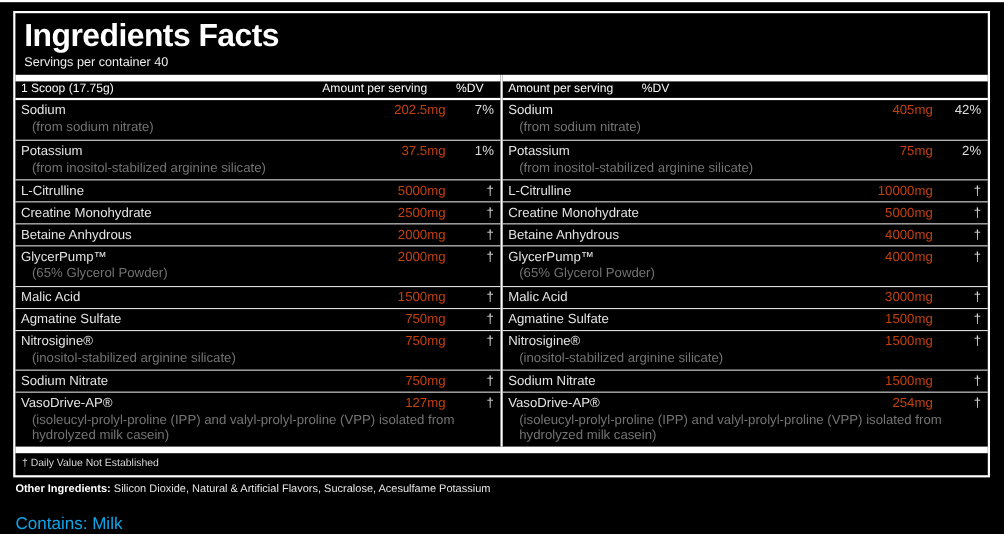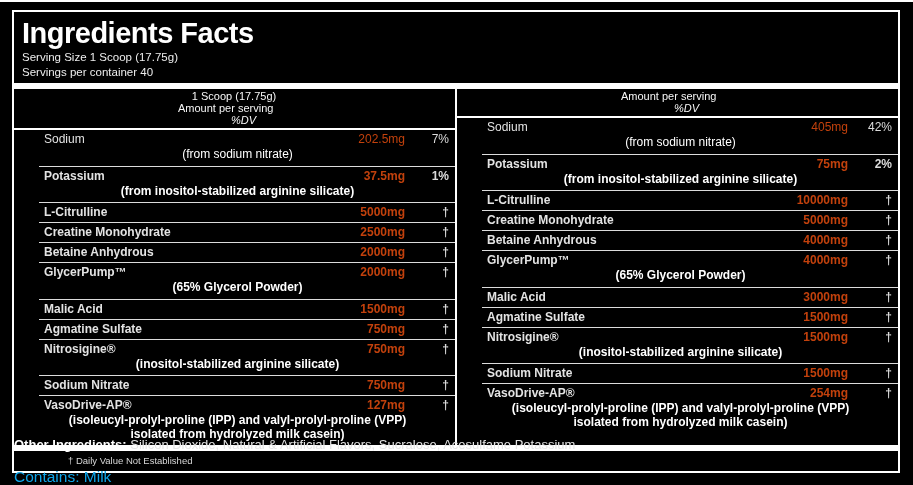--- a/index.html
+++ b/index.html
@@ -26,58 +26,56 @@
   .serving-line{font-size:11.5px;line-height:13px;color:#ededed;margin-top:2px;}
   .tables{display:flex;align-items:stretch;}
   .tcol{flex:1;min-width:0;display:flex;flex-direction:column;}
   .vdivider{width:2px;background:#fff;}
   .bar-thick{height:6px;background:#fff;}
   .thead{
     display:flex;align-items:center;
     padding:1px 6px 2px 5px;
     font-size:11px;line-height:12px;color:#f7f7f7;
     border-bottom:2px solid #fff;
-    flex-direction:column;
   }
   .thead .hname{flex:1;}
   .thead .hamount{width:112px;text-align:left;white-space:nowrap;}
-  .thead .hdv{width:44px;text-align:right;white-space:nowrap;font-style:italic;}
-  .rows{flex:1;margin-left:25px;}
-  .row + .row{border-top:1px solid #dcdcdc;font-weight:bold;}
+  .thead .hdv{width:44px;text-align:center;white-space:nowrap;}
+  .rows{flex:1;}
+  .row + .row{border-top:1px solid #dcdcdc;}
   .rline{display:flex;padding:3px 6px 3px 5px;font-size:12px;line-height:13px;}
   .rname{flex:1;color:#e3e3e3;}
   .ramount{width:112px;text-align:right;color:#c2410c;white-space:nowrap;}
   .rdv{width:44px;text-align:right;color:#dcdcdc;white-space:nowrap;}
   .rsub{
     padding:0 34px 4px 15px;margin-top:-1px;
-    font-size:12px;line-height:13.5px;color:#ffffff;text-align:center;
+    font-size:12px;line-height:13.5px;color:#737373;
   }
   .rsub:empty{display:none;}
   .footnote{
-    padding:4px 6px 5px 6px;font-size:9.5px;line-height:11px;color:#d8d8d8;margin-left:48px;
+    padding:4px 6px 5px 6px;font-size:9.5px;line-height:11px;color:#d8d8d8;
   }
   .other-ingredients{
     position:absolute;left:14px;top:438px;
-    font-size:13px;line-height:14px;color:#e6e6e6;white-space:nowrap;
+    font-size:10px;line-height:14px;color:#e6e6e6;white-space:nowrap;
   }
   .other-ingredients .oi-label{font-weight:bold;color:#fff;}
   .contains{
     position:absolute;left:14px;top:468px;
     font-size:15.5px;line-height:18px;color:#0ea5e9;white-space:nowrap;
   }
 </style>
 </head>
 <body>
 
 <div class="top-edge-strip"></div>
 
 <div class="panel">
   <div class="panel-head">
     <h1 class="title">Ingredients Facts</h1>
-    <div class="serving-line">Serving Size 1 Scoop (17.75g)</div>
     <div class="serving-line">Servings per container 40</div>
   </div>
 
   <div class="tables">
 
     <section class="tcol">
       <div class="bar-thick"></div>
       <div class="thead">
         <span class="hname">1 Scoop (17.75g)</span>
         <span class="hamount">Amount per serving</span>

